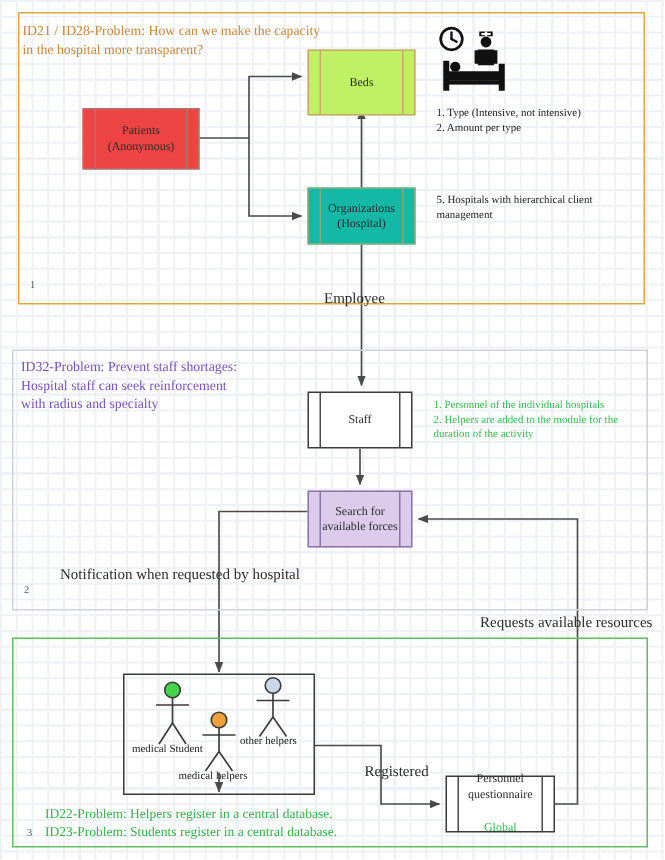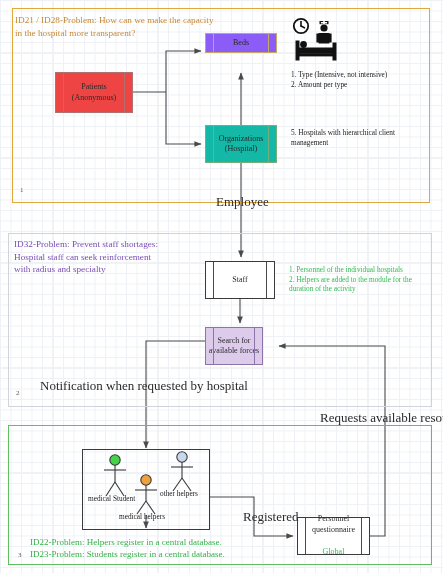--- a/index.html
+++ b/index.html
@@ -79,26 +79,26 @@
     position: absolute;
     top: 0; bottom: 0;
     width: 0;
     border-left: 1px solid #4a4a4a;
   }
   .node::before { left: 7px; }
   .node::after  { right: 7px; }
 
   .node-patients     { left: 55px;  top: 72px;  width: 78px;  height: 41px; background: #ef4444; border-color: #b07070; }
   .node-patients::before, .node-patients::after { border-color: #b07070; }
-  .node-beds         { left: 205px; top: 33px;  width: 72px;  height: 20px; background: #8b5cf6; border-color: #c6a969; }
+  .node-beds         { left: 205px; top: 33px;  width: 72px;  height: 44px; background: #bef264; border-color: #c6a969; }
   .node-beds::before, .node-beds::after { border-color: #c6a969; }
   .node-orgs         { left: 205px; top: 125px; width: 72px;  height: 38px; background: #14b8a6; border-color: #7aad7a; }
   .node-orgs::before, .node-orgs::after { border-color: #7aad7a; }
   .node-staff        { left: 205px; top: 261px; width: 70px;  height: 38px; background: #ffffff; border-color: #3a3a3a; }
-  .node-search       { left: 205px; top: 327px; width: 58px;  height: 38px; background: #ddcbec; border-color: #8c74a8; }
+  .node-search       { left: 205px; top: 327px; width: 70px;  height: 38px; background: #ddcbec; border-color: #8c74a8; }
   .node-search::before, .node-search::after { border-color: #8c74a8; }
   .node-question     { left: 297px; top: 517px; width: 73px;  height: 38px; background: #ffffff; border-color: #3a3a3a; }
 
   .node-lines {
     flex-direction: column;
     gap: 12px;
   }
   .q-global { color: #2fbb4f; }
 
   
@@ -107,21 +107,21 @@
     left: 82px; top: 449px;
     width: 128px; height: 81px;
     box-sizing: border-box;
     border: 1px solid #3a3a3a;
     background: transparent;
   }
 
   
   .edge-label {
     position: absolute;
-    font-size: 13px;
+    font-size: 10px;
     color: #2b2b2b;
     white-space: nowrap;
   }
   .lbl-employee  { left: 216px; top: 194px; }
   .lbl-notify    { left: 40px;  top: 378px; }
   .lbl-requests  { left: 320px; top: 378px; margin-top: 32px; }
   .lbl-registered{ left: 243px; top: 509px; }
 
   
   .annot {

